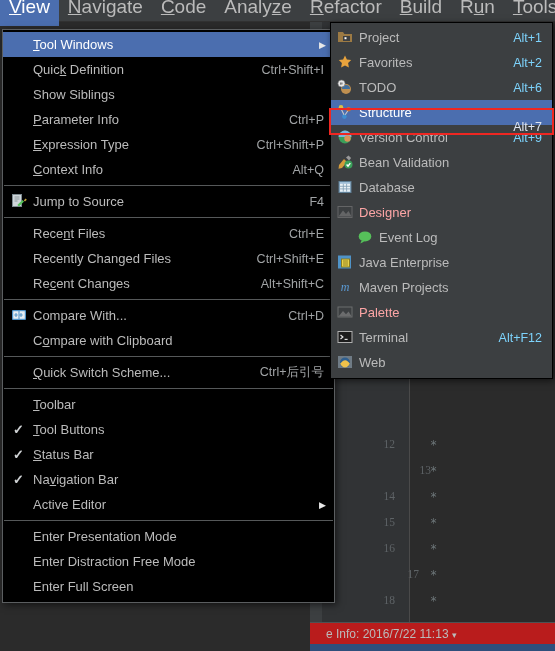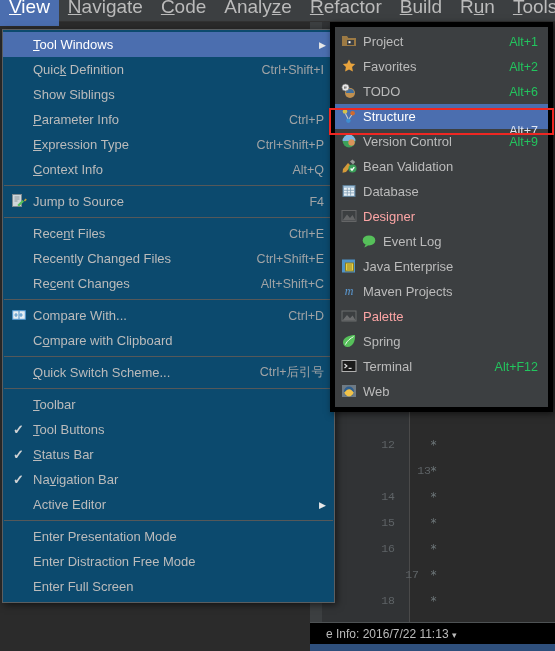--- a/index.html
+++ b/index.html
@@ -39,40 +39,40 @@
     position: absolute;
     left: 310px; top: 22px;
     width: 12px; height: 600px;
     background: #3c3f41;
   }
   .line-num {
     position: absolute;
     width: 60px;
     text-align: right;
     color: #5e6366;
-    font-family: Liberation Mono, monospace;
+    font-family: Liberation Serif, serif;
     font-size: 11.5px;
   }
   .code-star {
     position: absolute;
     left: 430px;
     color: #6d7679;
     font-family: "DejaVu Sans Mono", monospace;
     font-size: 12px;
   }
   .expand-arrow {
     position: absolute;
     left: 314px; top: 540px;
     color: #9aa0a3; font-size: 9px;
   }
   .statusline {
     position: absolute;
     left: 310px; top: 622px;
     width: 245px; height: 22px;
-    background: #000000;
+    background: #b91c1c;
     border-top: 1px solid #4e5254;
     color: #bbbbbb;
     font-size: 12px;
     padding-left: 16px;
     line-height: 22px;
     white-space: nowrap;
   }
   .statusline .caret { font-size: 9px; color: #bbb; }
   .bluebar {
     position: absolute;
@@ -103,21 +103,21 @@
     background: #4b6eaf;
     color: #ffffff;
   }
   .mn { text-decoration: underline; }
 
   
   .menu-panel {
     position: absolute;
     left: 2px; top: 29px;
     width: 333px;
-    background: #0c4a6e;
+    background: #000000;
     border: 1px solid #5b5e60;
     box-shadow: 2px 2px 7px rgba(0,0,0,0.55);
     padding: 2px 0 3px 0;
   }
   .mi {
     position: relative;
     height: 25px;
     display: flex;
     align-items: center;
     padding-left: 30px;
@@ -161,40 +161,40 @@
     background: #555859;
     margin: 3px 1px;
   }
 
   
   .submenu {
     position: absolute;
     left: 330px; top: 22px;
     width: 223px;
     background: #3c3f41;
-    border: 5px solid #000000;
+    border: 1px solid #000000;
     box-shadow: 2px 2px 7px rgba(0,0,0,0.55);
     padding: 2px 0 3px 0;
   }
   .si {
     position: relative;
     height: 25px;
     display: flex;
     align-items: center;
     padding-left: 28px;
     padding-right: 10px;
     font-size: 13px;
     color: #bbbbbb;
     white-space: nowrap;
   }
   .si.sel { background: #4b6eaf; color: #ffffff; }
   .si.disabled { color: #fca5a5; }
   .si .accel {
     margin-left: auto;
-    color: #22c55e;
+    color: #7dd3fc;
     font-size: 12.5px;
     padding-left: 18px;
   }
   .si.sel .accel { color: #dfe6f2; margin-top: 28px; }
   .si .ic {
     position: absolute;
     left: 6px; top: 4px;
     width: 17px; height: 17px;
   }
   .si.indent { padding-left: 48px; }
@@ -447,27 +447,20 @@
       </div>
       <div class="si disabled">
         <span class="ic" style="opacity: 0.5;"><svg viewBox="0 0 16 16" width="16" height="16">
             <path d="M1.5 12.5l4.5-5.5 3 3.2 2.6-2.6 3 4.9z" fill="#9a9a9a"></path>
             <rect x="1" y="3" width="14" height="10" fill="none" stroke="#9a9a9a"></rect>
           </svg></span>
         <span>Palette</span>
       </div>
       <div class="si">
         <span class="ic"><svg viewBox="0 0 16 16" width="16" height="16">
-            <path d="M14 2C9 2 2 4 2 9.4c0 2.6 2 4.6 4.6 4.6C12 14 14.6 7 14 2z" fill="#56c05a"></path>
-            <path d="M12.6 3.6C9.8 5.2 6 7.6 4.4 11.6" stroke="#ffffff" stroke-width="0.9" fill="none"></path>
-          </svg></span>
-        <span>Spring</span>
-      </div>
-      <div class="si">
-        <span class="ic"><svg viewBox="0 0 16 16" width="16" height="16">
             <rect x="1" y="2.5" width="14" height="11" fill="#1c1c1c" stroke="#b0b0b0"></rect>
             <path d="M3.5 6l2.4 2-2.4 2" stroke="#e0e0e0" stroke-width="1.2" fill="none"></path>
             <path d="M7.6 10.4h3" stroke="#e0e0e0" stroke-width="1.2"></path>
           </svg></span>
         <span>Terminal</span>
         <span class="accel">Alt+F12</span>
       </div>
       <div class="si">
         <span class="ic"><svg viewBox="0 0 16 16" width="16" height="16">
             <rect x="1" y="2" width="14" height="12" fill="#6f7b85"></rect>

